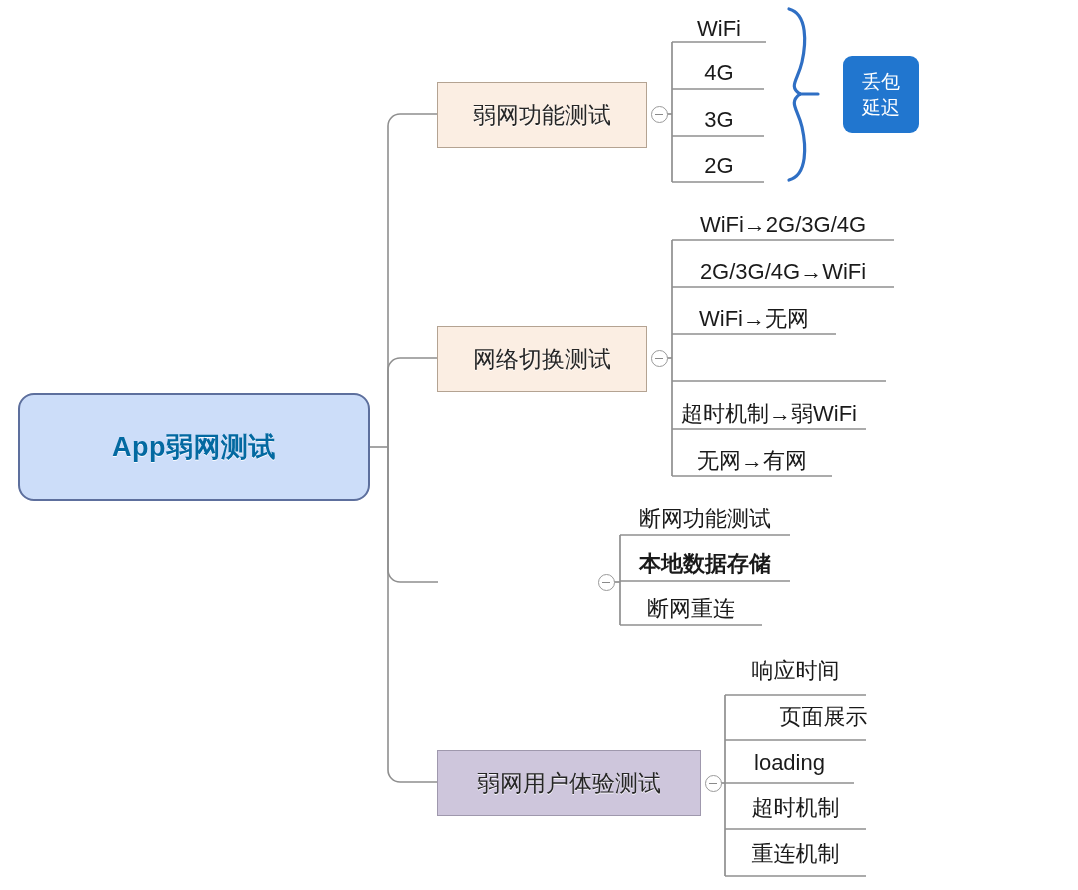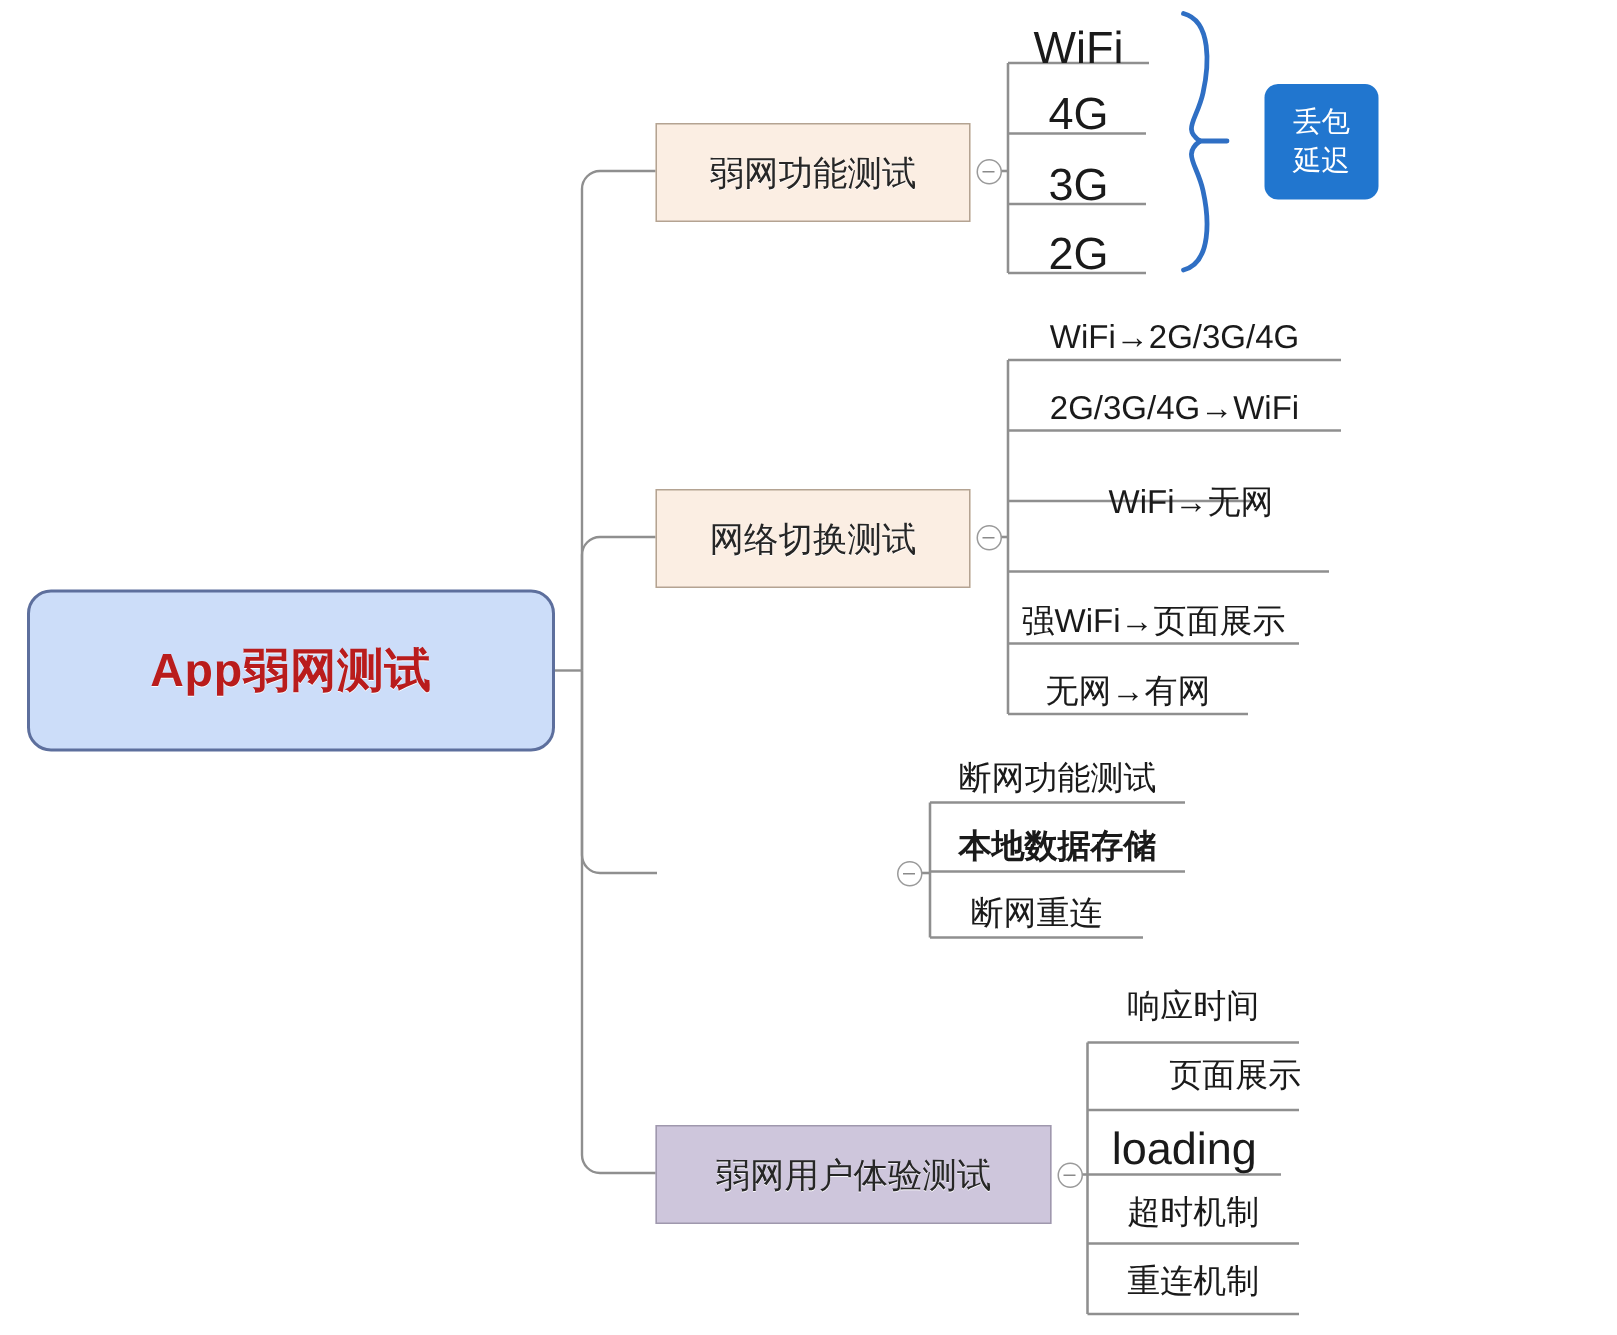--- a/index.html
+++ b/index.html
@@ -30,22 +30,22 @@
     box-sizing: border-box;
     display: flex;
     align-items: center;
     justify-content: center;
     white-space: nowrap;
   }
   .root-node {
     background: #ccddf9;
     border: 2px solid #5d6f9d;
     border-radius: 16px;
-    color: #b91c1c;
-    font-size: 31px;
+    color: #0369a1;
+    font-size: 27px;
     font-weight: bold;
     letter-spacing: 0.5px;
     text-shadow: 0 1px 0 rgba(255,255,255,0.85);
   }
   .branch-node {
     border-radius: 0;
     font-size: 23px;
     font-weight: 500;
     color: #262626;
     text-shadow: 0 1px 0 rgba(255,255,255,0.9);
@@ -60,21 +60,21 @@
   }
   .leaf {
     position: absolute;
     white-space: nowrap;
     font-size: 22px;
     color: #1a1a1a;
     text-align: center;
     line-height: 1;
   }
   .leaf-latin {
-    font-size: 30px;
+    font-size: 22px;
   }
   .callout-box {
     position: absolute;
     box-sizing: border-box;
     background: #2176cf;
     border-radius: 9px;
     color: #ffffff;
     font-size: 19px;
     font-weight: 500;
     display: flex;
@@ -190,25 +190,25 @@
     <span>网络切换测试</span>
   </div>
   <div class="toggle" style="left:651px; top:350px;"></div>
 
   <div class="leaf" style="left:672px; top:214px; width:222px;">
     <span>WiFi→2G/3G/4G</span>
   </div>
   <div class="leaf" style="left:672px; top:261px; width:222px;">
     <span>2G/3G/4G→WiFi</span>
   </div>
-  <div class="leaf" style="left:672px; top:324px; width:164px;margin-left:40px;">
+  <div class="leaf" style="left:672px; top:308px; width:164px;">
     <span>WiFi→无网</span>
   </div>
   <div class="leaf" style="left:672px; top:403px; width:194px;">
-    <span>强WiFi→页面展示</span>
+    <span>超时机制→弱WiFi</span>
   </div>
   <div class="leaf" style="left:672px; top:450px; width:160px;">
     <span>无网→有网</span>
   </div>
 
   <div class="toggle" style="left:598px; top:574px;"></div>
 
   <div class="leaf" style="left:620px; top:508px; width:170px;">
     <span>断网功能测试</span>
   </div>

